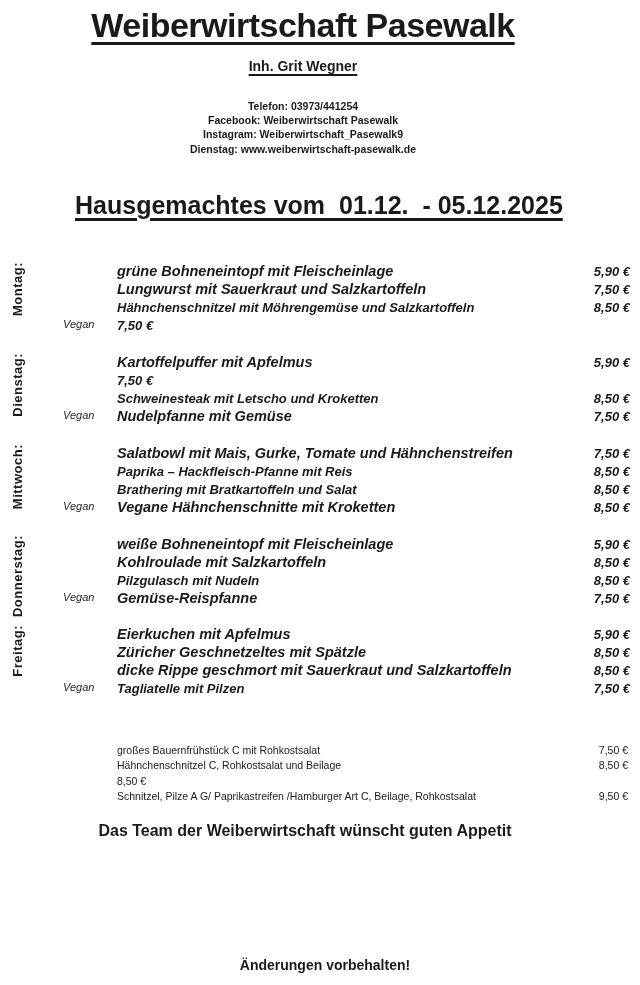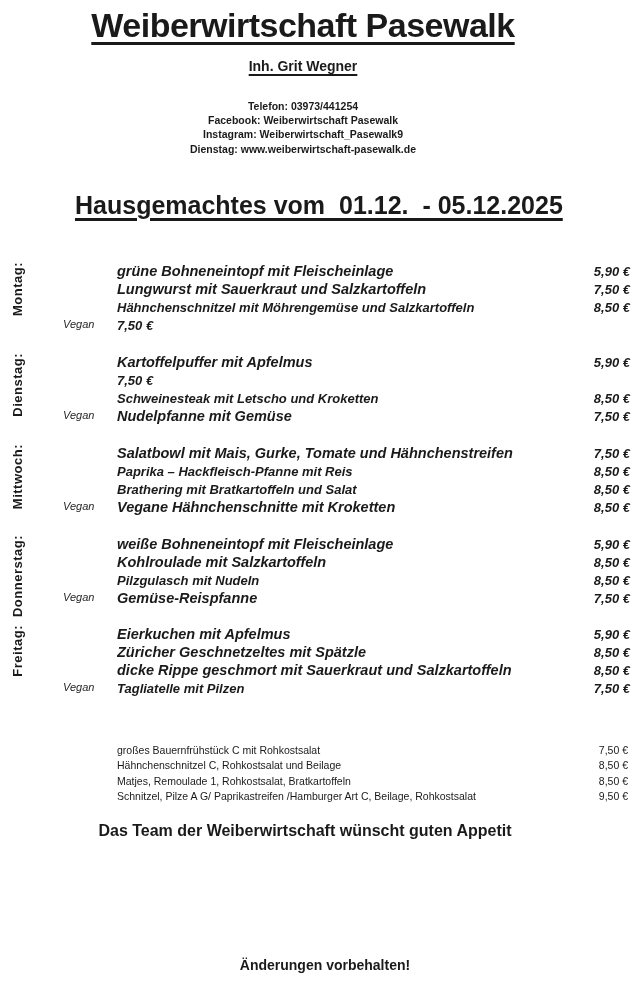--- a/index.html
+++ b/index.html
@@ -211,21 +211,20 @@
   <div class="extras">
     <div class="extra-row">
       <span class="iname">großes Bauernfrühstück C mit Rohkostsalat</span>
       <span class="price">7,50 €</span>
     </div>
     <div class="extra-row">
       <span class="iname">Hähnchenschnitzel C, Rohkostsalat und Beilage</span>
       <span class="price">8,50 €</span>
     </div>
     <div class="extra-row">
-      <span class="iname">Matjes, Remoulade 1, Rohkostsalat, Bratkartoffeln</span>
       <span class="price">8,50 €</span>
     </div>
     <div class="extra-row">
       <span class="iname">Schnitzel, Pilze A G/ Paprikastreifen /Hamburger Art C, Beilage, Rohkostsalat</span>
       <span class="price">9,50 €</span>
     </div>
   </div>
 
   <p class="team-line">Das Team der Weiberwirtschaft wünscht guten Appetit</p>
   <p class="note-line">Änderungen vorbehalten!</p>

